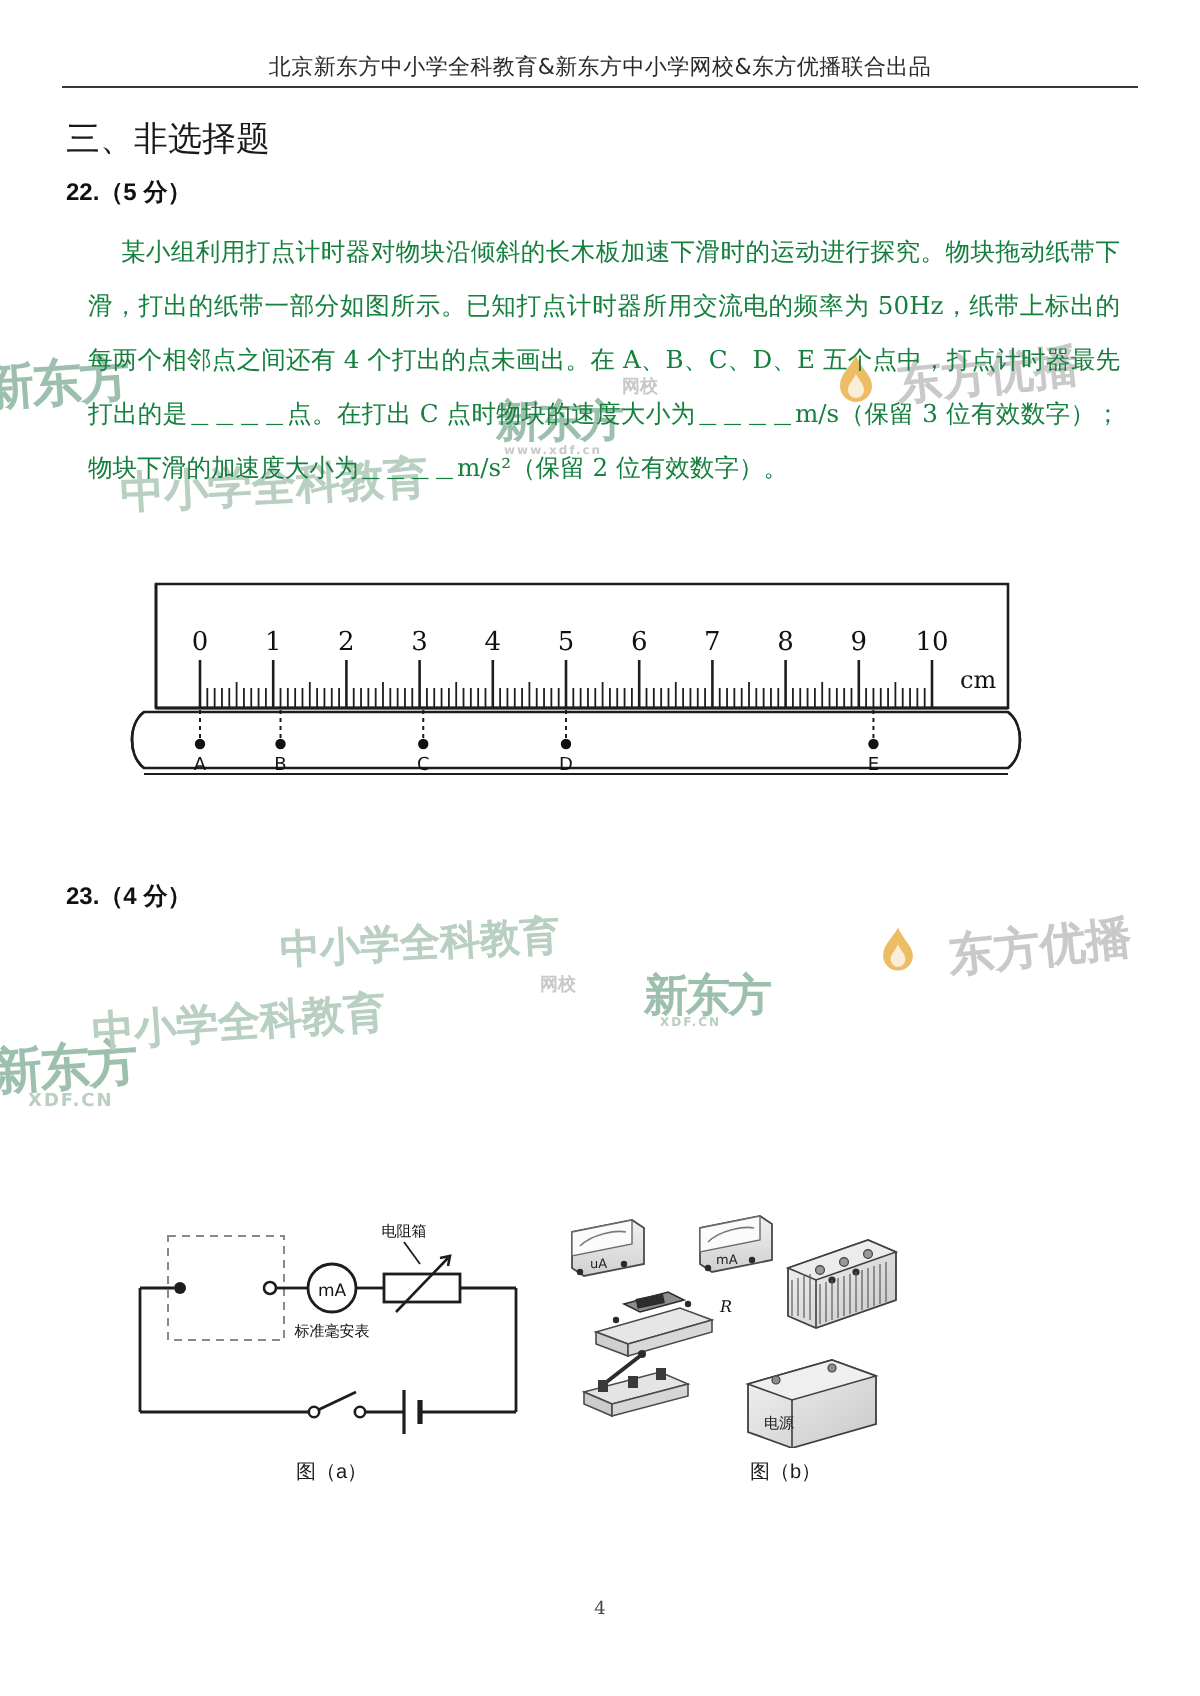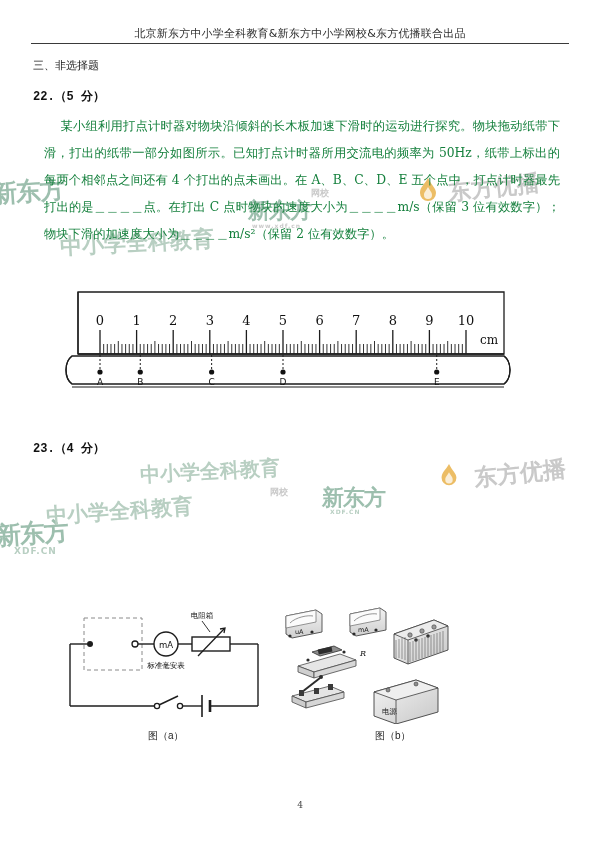--- a/index.html
+++ b/index.html
@@ -36,30 +36,30 @@
     position: absolute;
     top: 43px; left: 31px; right: 31px;
     height: 0;
     border-top: 1.6px solid #3a3a3a;
   }
 
   
   .section-title {
     position: absolute;
     left: 33px; top: 58px;
-    font-size: 11px;
+    font-size: 17px;
     font-family: "DejaVu Serif", "Liberation Serif", serif;
     color: #1a1a1a;
   }
   .qnum {
     position: absolute;
     left: 33px;
     font-size: 12px;
     font-weight: bold;
-    font-family: Liberation Mono, monospace;
+    font-family: Liberation Sans, sans-serif;
     color: #111;
   }
   #q22-num { top: 88px; }
   #q23-num { top: 440px; }
 
   .body-text {
     position: absolute;
     left: 44px;
     width: 516px;
     font-size: 12.3px;

